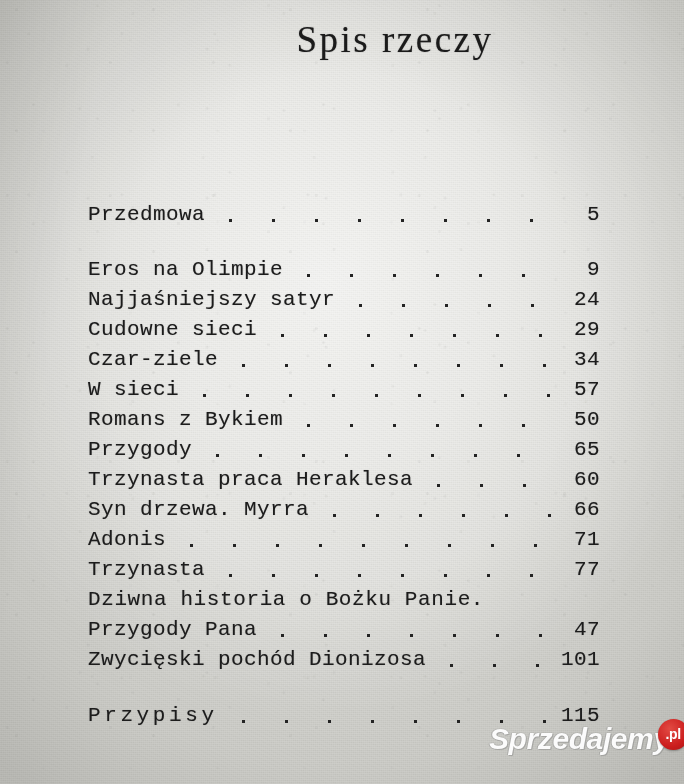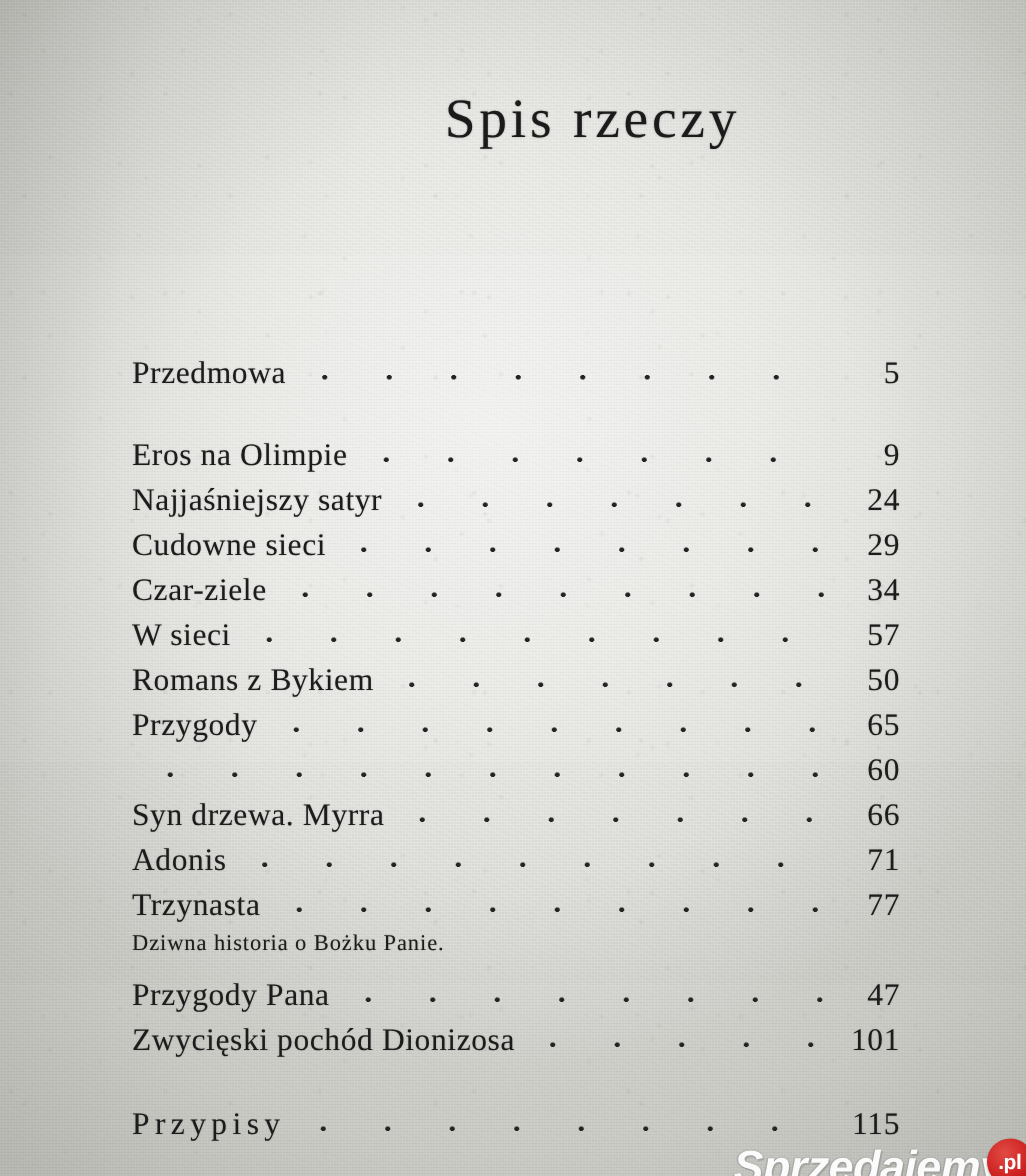--- a/index.html
+++ b/index.html
@@ -63,21 +63,20 @@
   .paper-shadeleft {
     position: absolute;
     inset: 0;
     background: linear-gradient(100deg, rgba(105,105,100,.16) 0%, rgba(105,105,100,.03) 14%, rgba(0,0,0,0) 32%);
   }
 
   
   .content {
     position: absolute;
     inset: 0;
-    margin-top: 40px;
   }
 
   .toc-title {
     position: absolute;
     top: 18px;
     left: 0;
     right: 0;
     text-align: center;
     padding-left: 106px;
     font-size: 37px;
@@ -89,27 +88,28 @@
   .toc-list {
     position: absolute;
     left: 88px;
     top: 196px;
     width: 512px;
   }
 
   .toc-row {
     position: relative;
     display: flex;
-    align-items: flex-start;
+    align-items: flex-end;
     height: 30px;
     font-size: 21px;
     letter-spacing: .4px;
     white-space: nowrap;
     color: #1c1c1c;
     text-shadow: 0 0 .9px rgba(70,70,70,.45);
+    font-family: Liberation Mono, monospace;
   }
 
   .toc-row .label { flex: 0 0 auto; }
 
   .toc-row .leader {
     flex: 1 1 auto;
     overflow: hidden;
     margin: 0 4px;
     position: relative;
     height: 1em;
@@ -132,21 +132,21 @@
     text-align: right;
     font-size: 21px;
   }
 
   
   .row-gap-after { margin-bottom: 25px; }
 
   .tracked { letter-spacing: 3.6px; }
 
   .row-noleader .leader::before { display: none; }
-  .row-noleader .label { font-size: 15px; letter-spacing: .6px; }
+  .row-noleader .label { font-size: 21px; letter-spacing: .6px; }
 
   .row-final {
     margin-top: 26px;
   }
   .row-final .pageno { position: relative; }
 
   
   .watermark {
     position: absolute;
     left: 489px;
@@ -244,20 +244,21 @@
         <span class="pageno">50</span>
       </div>
 
       <div class="toc-row">
         <span class="label">Przygody</span>
         <span class="leader"></span>
         <span class="pageno">65</span>
       </div>
 
       <div class="toc-row">
+        <span class="label">Trzynasta praca Heraklesa</span>
         <span class="leader"></span>
         <span class="pageno">60</span>
       </div>
 
       <div class="toc-row">
         <span class="label">Syn drzewa. Myrra</span>
         <span class="leader"></span>
         <span class="pageno">66</span>
       </div>
 

